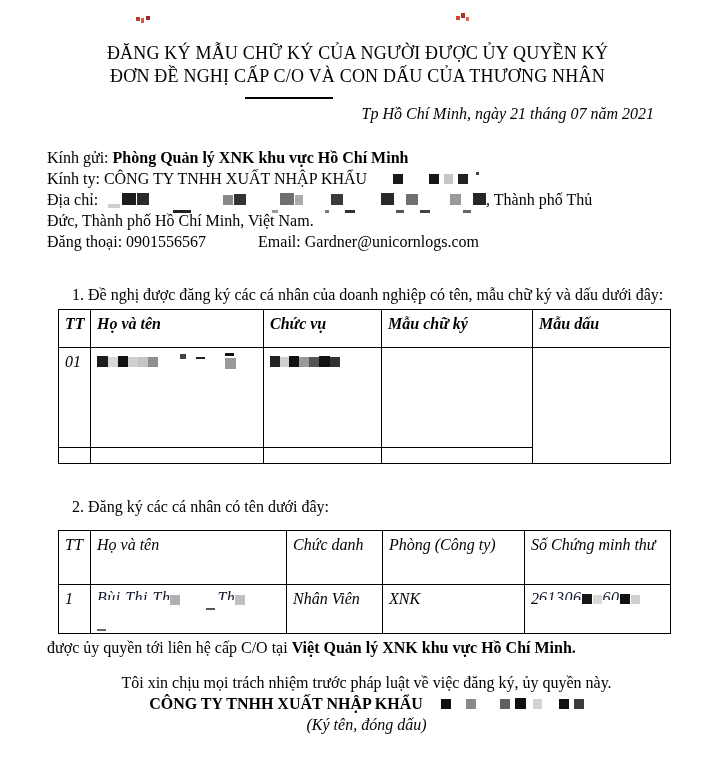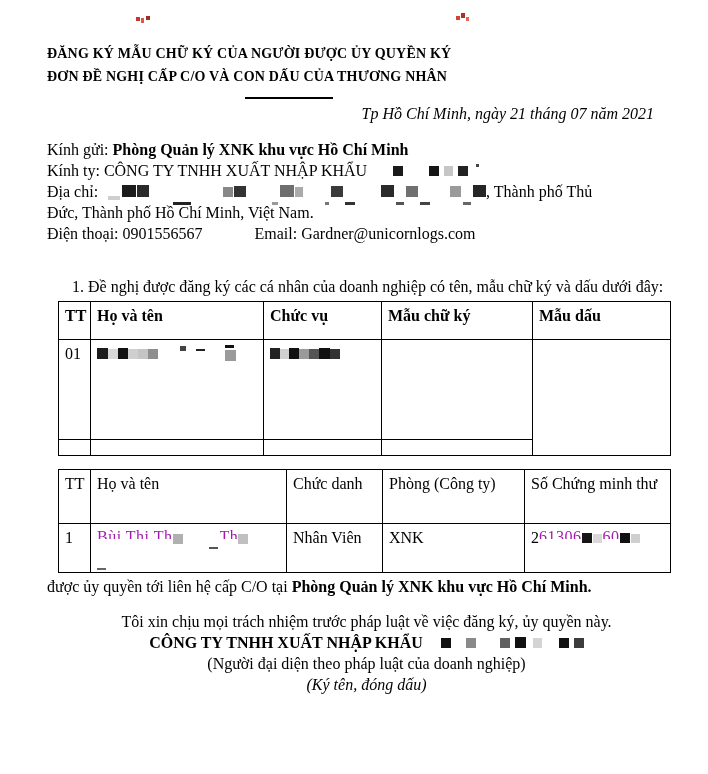--- a/index.html
+++ b/index.html
@@ -7,44 +7,44 @@
     position:relative;
     width:708px;height:774px;
     background:#fff;
     font-family:"Liberation Serif","DejaVu Serif",serif;
     font-size:16px;color:#000;
     overflow:hidden;
     box-sizing:border-box;
     padding:42px 40px 0 47px;
     line-height:21px;
   }
-  .title{ font-weight:bold; font-size:14px; line-height:23px; letter-spacing:.2px;}
+  .title{ text-align:center; font-weight:normal; font-size:18px; line-height:23px; letter-spacing:.2px;}
   .title-rule{ width:88px; border-top:2px solid #000; margin:9px 0 0 198px; height:0;}
   .dateline{ text-align:right; font-style:italic; margin-top:4px; padding-right:14px;}
   .line{white-space:nowrap;}
-  .recipient{margin-top:15px;}
+  .recipient{margin-top:23px;}
   .b{font-weight:bold;}
   .email-label{margin-left:48px;}
   .para{ text-indent:25px;margin-top:32px; }
-  .doc-table{ border-collapse:collapse; table-layout:fixed; width:612px; margin-left:11px; }
+  .doc-table{ border-collapse:collapse; table-layout:fixed; width:612px; margin-left:11px;font-style:italic; }
   .doc-table td,.doc-table th{ border:1px solid #000; vertical-align:top; text-align:left; padding:3px 6px; font-size:16px; font-weight:normal; box-sizing:border-box;}
   #table1{margin-top:4px;}
   #table1 th{font-weight:bold; height:38px;}
   #table1 .tall td{height:100px;}
   #table1 .narrow td{height:16px; padding:0;}
   #table2{margin-top:13px;}
   #table2 th{height:54px;}
   #table2 td{height:42px;}
   .after-table{margin-top:6px;}
   .footer{ text-align:center; padding-left:18px; }
   .liability{margin-top:14px;}
   .sign-note{font-style:italic;}
   
   .px{ display:inline-block; position:relative; }
-  .cliptop{ display:inline-block; height:10px; line-height:15px; overflow:hidden; vertical-align:4px; color:#a21caf; letter-spacing:.5px;}
+  .cliptop{ display:inline-block; height:10px; line-height:15px; overflow:hidden; vertical-align:4px; color:#0f172a; letter-spacing:.5px;}
   .redmark{position:absolute;}
 </style>
 </head>
 <body>
 
 <div class="page">
 
   <span class="redmark" style="left:136px;top:5px;"><span class="px" style="width: 4px; height: 4px; background: rgb(192, 57, 43); margin-right: 1px;"></span><span class="px" style="width: 3px; height: 5px; background: rgb(224, 85, 69); top: 2px; margin-right: 2px;"></span><span class="px" style="width: 4px; height: 4px; background: rgb(159, 47, 35); top: -1px;"></span></span>
   <span class="redmark" style="left:456px;top:3px;"><span class="px" style="width: 4px; height: 4px; background: rgb(208, 70, 54); top: 1px; margin-right: 1px;"></span><span class="px" style="width: 4px; height: 5px; background: rgb(168, 51, 38); top: -1px; margin-right: 1px;"></span><span class="px" style="width: 3px; height: 4px; background: rgb(224, 106, 85); top: 2px;"></span></span>
 
@@ -67,21 +67,21 @@
     <span style="margin-left:22px;"><span class="px" style="width: 10px; height: 10px; background: rgb(26, 26, 26); margin-right: 26px;"></span><span class="px" style="width: 10px; height: 10px; background: rgb(22, 22, 22); margin-right: 5px;"></span><span class="px" style="width: 9px; height: 10px; background: rgb(198, 198, 198); margin-right: 5px;"></span><span class="px" style="width: 10px; height: 10px; background: rgb(34, 34, 34); margin-right: 8px;"></span><span class="px" style="width: 3px; height: 3px; background: rgb(68, 68, 68); top: -9px;"></span></span>
   </div>
 
   <div class="line">
     <span>Địa chỉ:</span>
     <span style="margin-left:6px;"><span class="px" style="width: 12px; height: 4px; background: rgb(207, 207, 207); top: 3px; margin-right: 2px;"></span><span class="px" style="width: 14px; height: 12px; background: rgb(28, 28, 28); margin-right: 1px;"></span><span class="px" style="width: 12px; height: 12px; background: rgb(42, 42, 42); margin-right: 24px;"></span><span class="px" style="width: 18px; height: 3px; background: rgb(34, 34, 34); top: 8px; margin-right: 32px;"></span><span class="px" style="width: 10px; height: 10px; background: rgb(136, 136, 136); margin-right: 1px;"></span><span class="px" style="width: 12px; height: 11px; background: rgb(51, 51, 51); margin-right: 26px;"></span><span class="px" style="width: 6px; height: 3px; background: rgb(153, 153, 153); top: 8px; margin-right: 2px;"></span><span class="px" style="width: 14px; height: 12px; background: rgb(110, 110, 110); margin-right: 1px;"></span><span class="px" style="width: 8px; height: 10px; background: rgb(170, 170, 170); margin-right: 22px;"></span><span class="px" style="width: 4px; height: 3px; background: rgb(119, 119, 119); top: 8px; margin-right: 2px;"></span><span class="px" style="width: 12px; height: 11px; background: rgb(58, 58, 58); margin-right: 2px;"></span><span class="px" style="width: 10px; height: 3px; background: rgb(51, 51, 51); top: 8px; margin-right: 26px;"></span><span class="px" style="width: 13px; height: 12px; background: rgb(42, 42, 42); margin-right: 2px;"></span><span class="px" style="width: 8px; height: 3px; background: rgb(85, 85, 85); top: 8px; margin-right: 2px;"></span><span class="px" style="width: 12px; height: 11px; background: rgb(112, 112, 112); margin-right: 2px;"></span><span class="px" style="width: 10px; height: 3px; background: rgb(68, 68, 68); top: 8px; margin-right: 20px;"></span><span class="px" style="width: 11px; height: 11px; background: rgb(154, 154, 154); margin-right: 2px;"></span><span class="px" style="width: 8px; height: 3px; background: rgb(102, 102, 102); top: 8px; margin-right: 2px;"></span><span class="px" style="width: 13px; height: 12px; background: rgb(38, 38, 38);"></span></span><span>, Thành phố Thủ</span>
   </div>
   <div class="line">Đức, Thành phố Hồ Chí Minh, Việt Nam.</div>
 
   <div class="line">
-    <span>Điện thoại:</span>
+    <span>Đăng thoại:</span>
     <span>0901556567</span>
     <span class="email-label">Email:</span>
     <span>Gardner@unicornlogs.com</span>
   </div>
 
   <div class="para">1. Đề nghị được đăng ký các cá nhân của doanh nghiệp có tên, mẫu chữ ký và dấu dưới đây:</div>
 
   <table class="doc-table" id="table1">
     <colgroup>
       <col style="width:32px">
@@ -108,20 +108,21 @@
     <tr class="narrow">
       <td></td>
       <td></td>
       <td></td>
       <td></td>
     </tr>
   </tbody>
     </table>
 
 
+  <div class="para">2. Đăng ký các cá nhân có tên dưới đây:</div>
 
   <table class="doc-table" id="table2">
     <colgroup>
       <col style="width:32px">
         <col style="width:196px">
         <col style="width:96px">
         <col style="width:142px">
         <col style="width:146px">
     </colgroup>
     <tbody>
@@ -140,26 +141,25 @@
       <td>Nhân Viên</td>
       <td>XNK</td>
       <td>
         <span>2</span><span class="cliptop">61306</span><span><span class="px" style="width: 10px; height: 10px; background: rgb(22, 22, 22); margin-right: 1px;"></span><span class="px" style="width: 9px; height: 9px; background: rgb(216, 216, 216); margin-right: 1px;"></span></span><span class="cliptop">60</span><span><span class="px" style="width: 10px; height: 10px; background: rgb(17, 17, 17); margin-right: 1px;"></span><span class="px" style="width: 9px; height: 9px; background: rgb(207, 207, 207);"></span></span>
       </td>
     </tr>
   </tbody>
     </table>
 
   <div style="margin-top:3px;">
-    <span>được ủy quyền tới liên hệ cấp C/O tại </span><span class="b">Phòng Quản lý XNK khu vực Hồ Chí Minh.</span>
+    <span>được ủy quyền tới liên hệ cấp C/O tại </span><span class="b">Việt Quản lý XNK khu vực Hồ Chí Minh.</span>
   </div>
 
   <div class="footer">
     <div class="liability">Tôi xin chịu mọi trách nhiệm trước pháp luật về việc đăng ký, ủy quyền này.</div>
     <div>
       <span class="b">CÔNG TY TNHH XUẤT NHẬP KHẨU</span>
       <span style="margin-left:14px;"><span class="px" style="width: 10px; height: 10px; background: rgb(17, 17, 17); margin-right: 15px;"></span><span class="px" style="width: 10px; height: 10px; background: rgb(138, 138, 138); margin-right: 24px;"></span><span class="px" style="width: 10px; height: 10px; background: rgb(96, 96, 96); margin-right: 5px;"></span><span class="px" style="width: 11px; height: 11px; background: rgb(17, 17, 17); margin-right: 7px;"></span><span class="px" style="width: 9px; height: 10px; background: rgb(212, 212, 212); margin-right: 17px;"></span><span class="px" style="width: 10px; height: 10px; background: rgb(17, 17, 17); margin-right: 5px;"></span><span class="px" style="width: 10px; height: 10px; background: rgb(60, 60, 60);"></span></span>
     </div>
-    <div>(Người đại diện theo pháp luật của doanh nghiệp)</div>
     <div class="sign-note">(Ký tên, đóng dấu)</div>
   </div>
 
 </div>
 
 </body></html>

